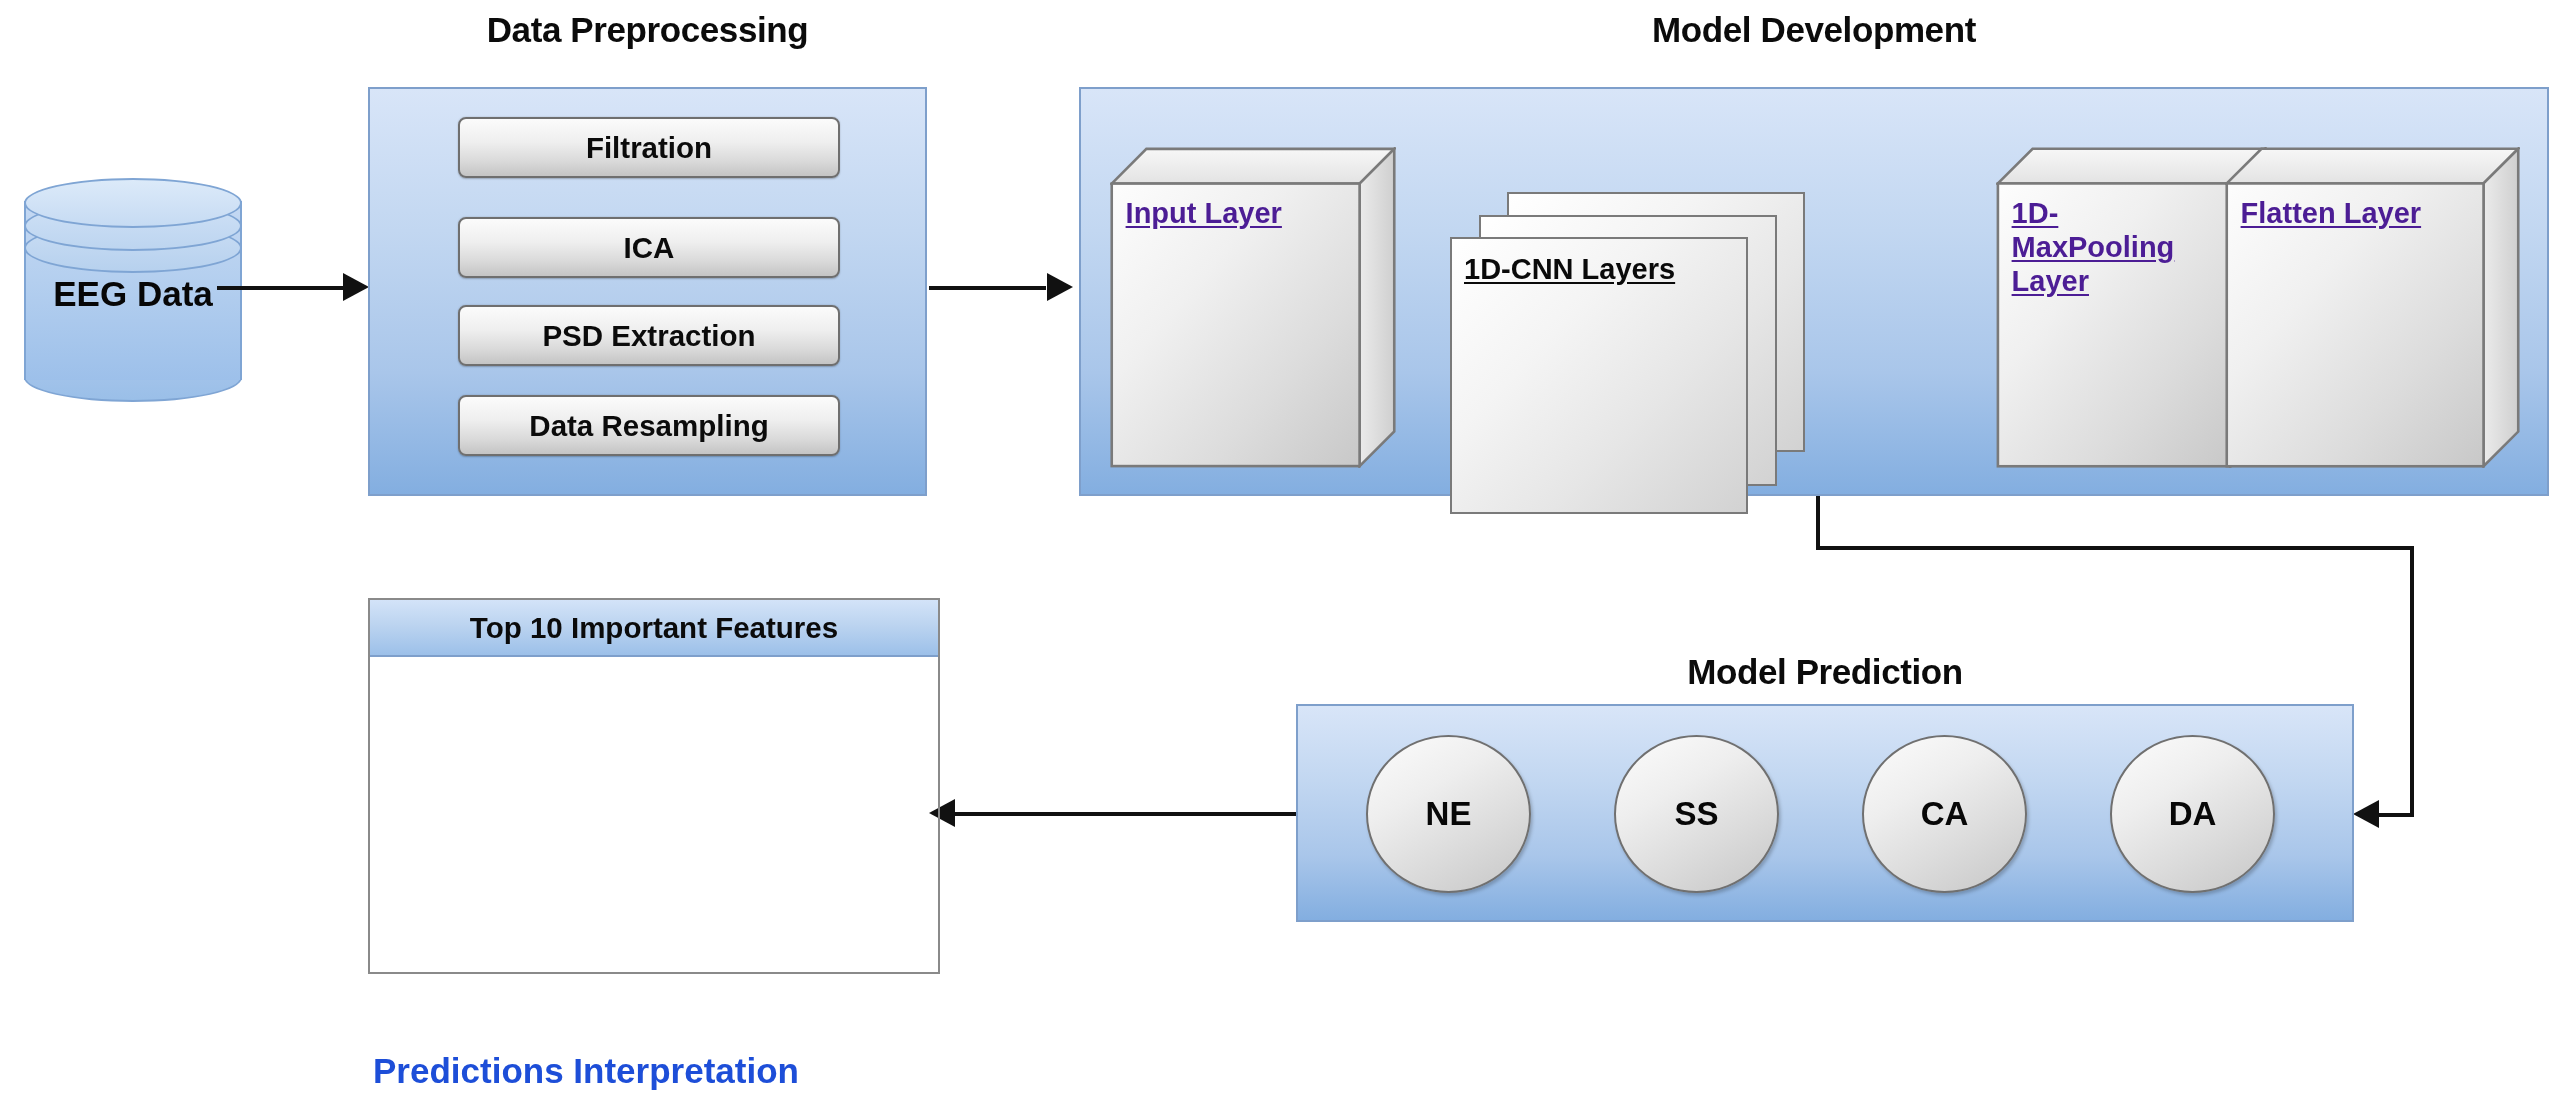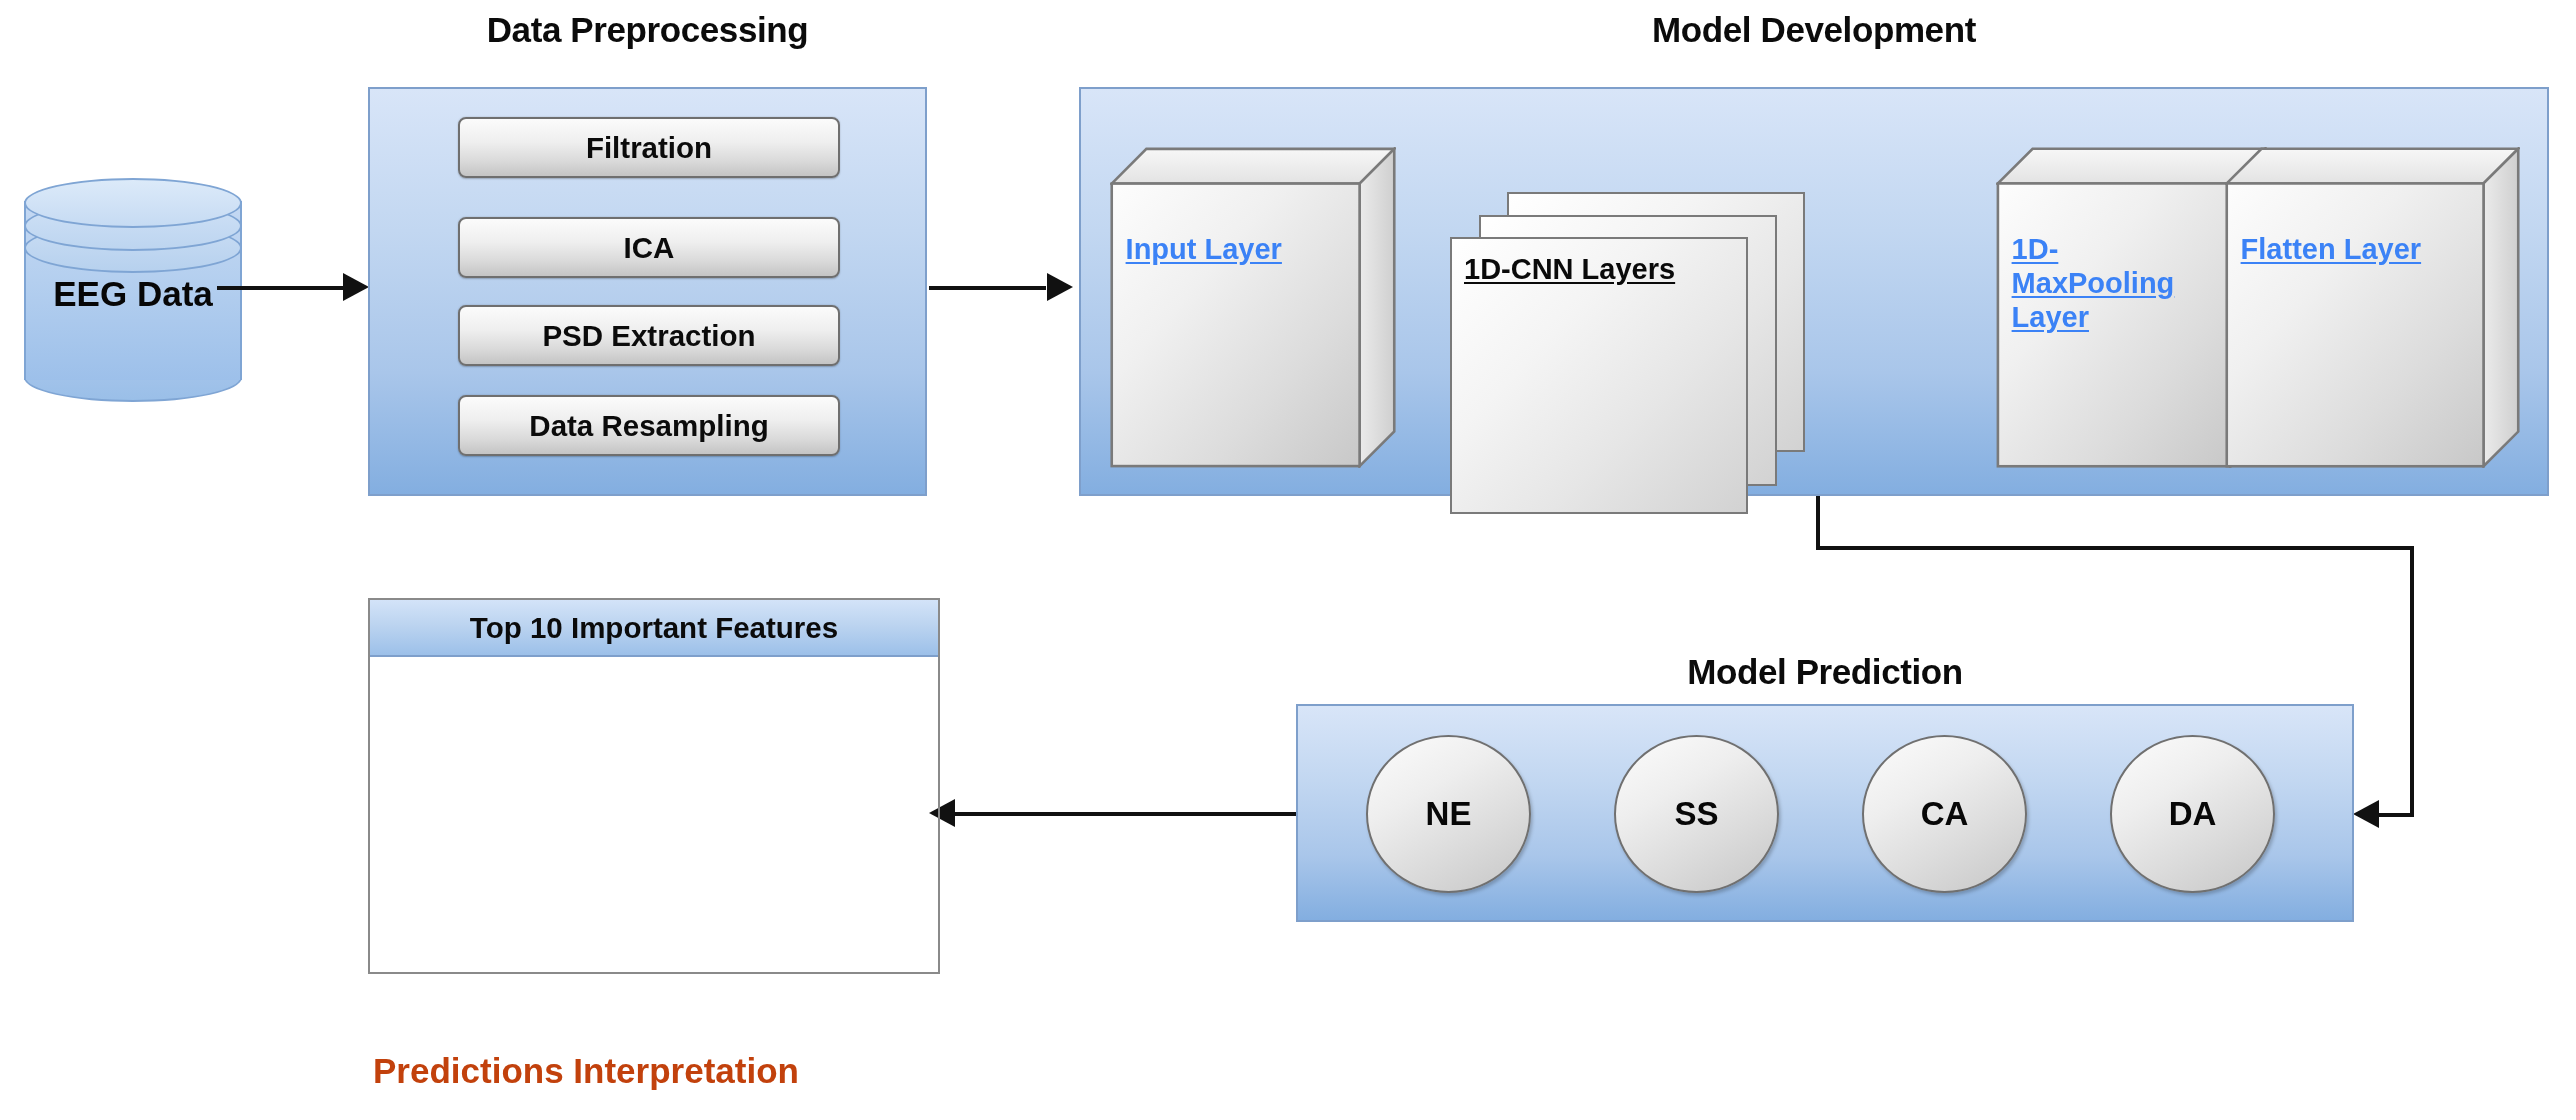--- a/index.html
+++ b/index.html
@@ -36,22 +36,22 @@
   .cyl .ebot{bottom:0;background:linear-gradient(180deg,#a9c6ec,#9abfe8);}
   .cyl .cap{position:absolute;left:0;right:0;top:0;height:50px;border:2.6px solid #7fa5d4;
             border-radius:50%;box-sizing:border-box;
             background:linear-gradient(180deg,#dceaf9,#c6dbf3);}
   .cyl .lbl{position:absolute;left:0;width:100%;top:52%;transform:translateY(-50%);
             text-align:center;font-weight:bold;font-size:35px;color:#070707;}
 
   
   .box3d{position:absolute;}
   .box3d .lbl{position:absolute;left:14px;right:15.6px;top:12px;font-weight:bold;
-              font-size:29px;line-height:1.18;color:#3b82f6;text-decoration:underline;
-              text-underline-offset:2.6px;margin-top:36px;}
+              font-size:29px;line-height:1.18;color:#4c1d95;text-decoration:underline;
+              text-underline-offset:2.6px;}
 
   
   .stack{position:absolute;}
   .stack .sheet{position:absolute;box-sizing:border-box;border:2.6px solid #7a7a7a;
       background:linear-gradient(135deg,#ffffff 0%,#f4f4f4 35%,#e6e6e6 65%,#d2d2d2 100%);}
   .stack .lbl{position:absolute;font-weight:bold;font-size:29px;color:#0a0a0a;
               text-decoration:underline;text-underline-offset:2.6px;white-space:nowrap;}
 
   
   .enode{position:absolute;border:2.6px solid #707070;border-radius:50%;
@@ -72,21 +72,21 @@
   .card-body .row{position:absolute;left:17.3px;font-weight:bold;font-size:29.5px;color:#090909;}
 
   
   .hline{position:absolute;height:3.5px;background:#111;}
   .vline{position:absolute;width:3.5px;background:#111;}
   .arrow-r,.arrow-l{position:absolute;width:0;height:0;}
   .arrow-r{border-top:14.7px solid transparent;border-bottom:14.7px solid transparent;
            border-left:26px solid #111;}
   .arrow-l{border-top:14.7px solid transparent;border-bottom:14.7px solid transparent;
            border-right:26px solid #111;}
-  .caption{position:absolute;font-weight:bold;font-size:35px;color:#c2410c;white-space:nowrap;}
+  .caption{position:absolute;font-weight:bold;font-size:35px;color:#1d4ed8;white-space:nowrap;}
 </style>
 </head>
 <body>
 
 <div class="stage">
 
   <div class="cyl" style="left:24px;top:178px;width:192px;height:224px;">
     <div class="ell ebot" style="height:49px;"></div>
     <div class="body"></div>
     <div class="ell e3"></div>

